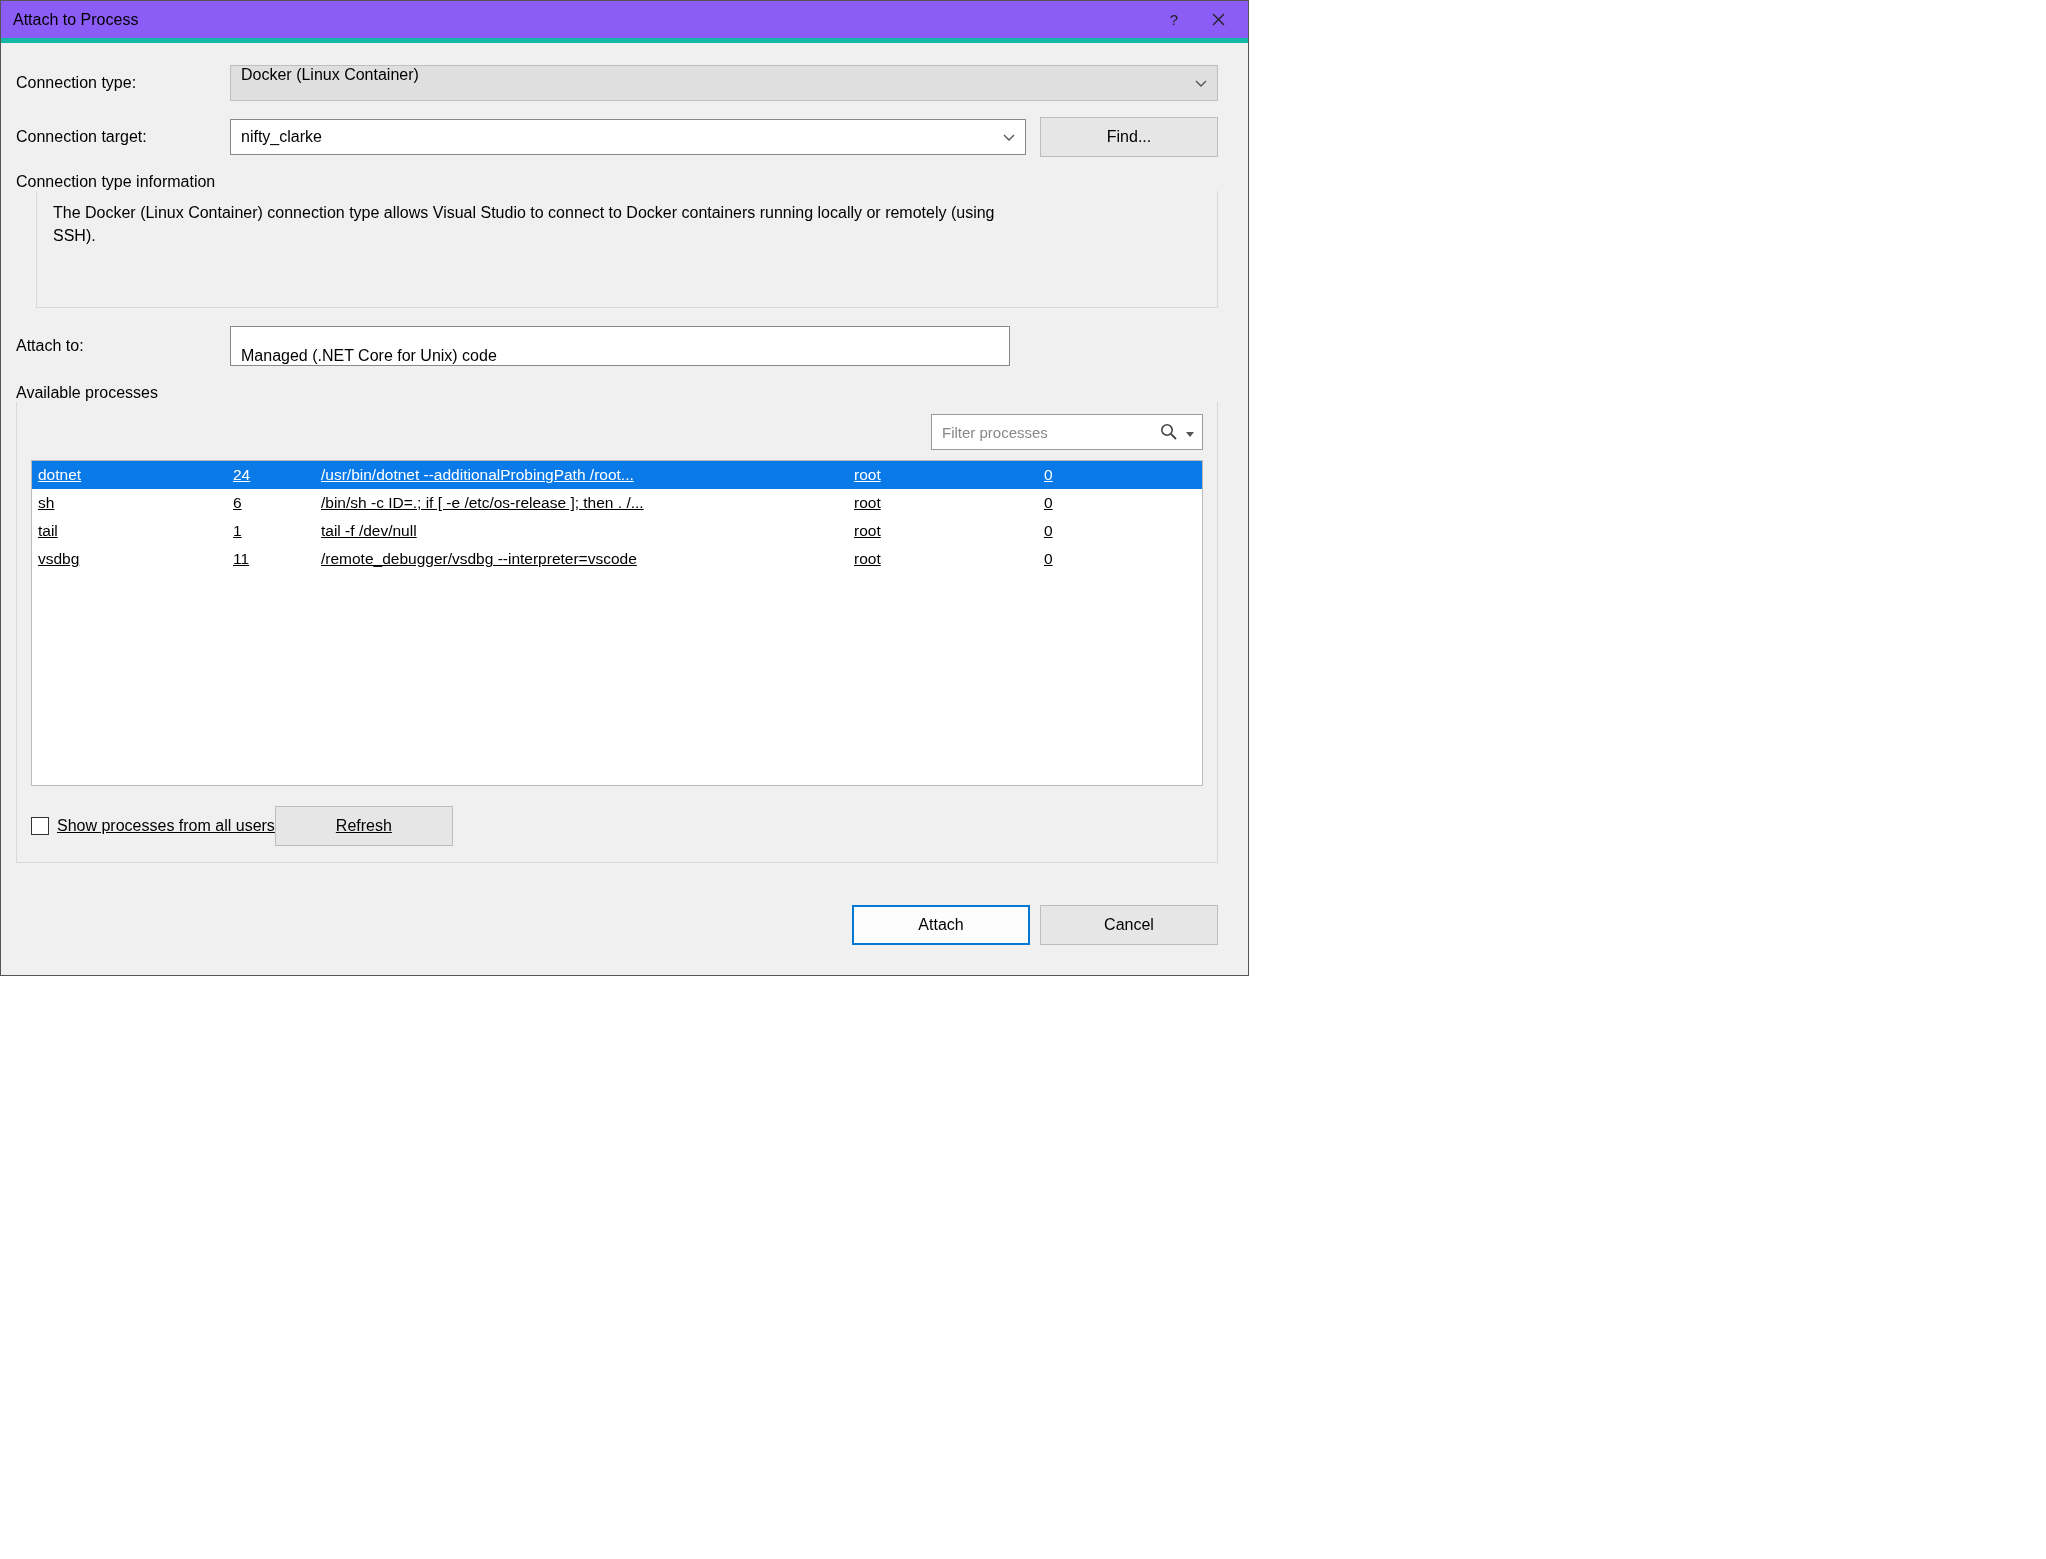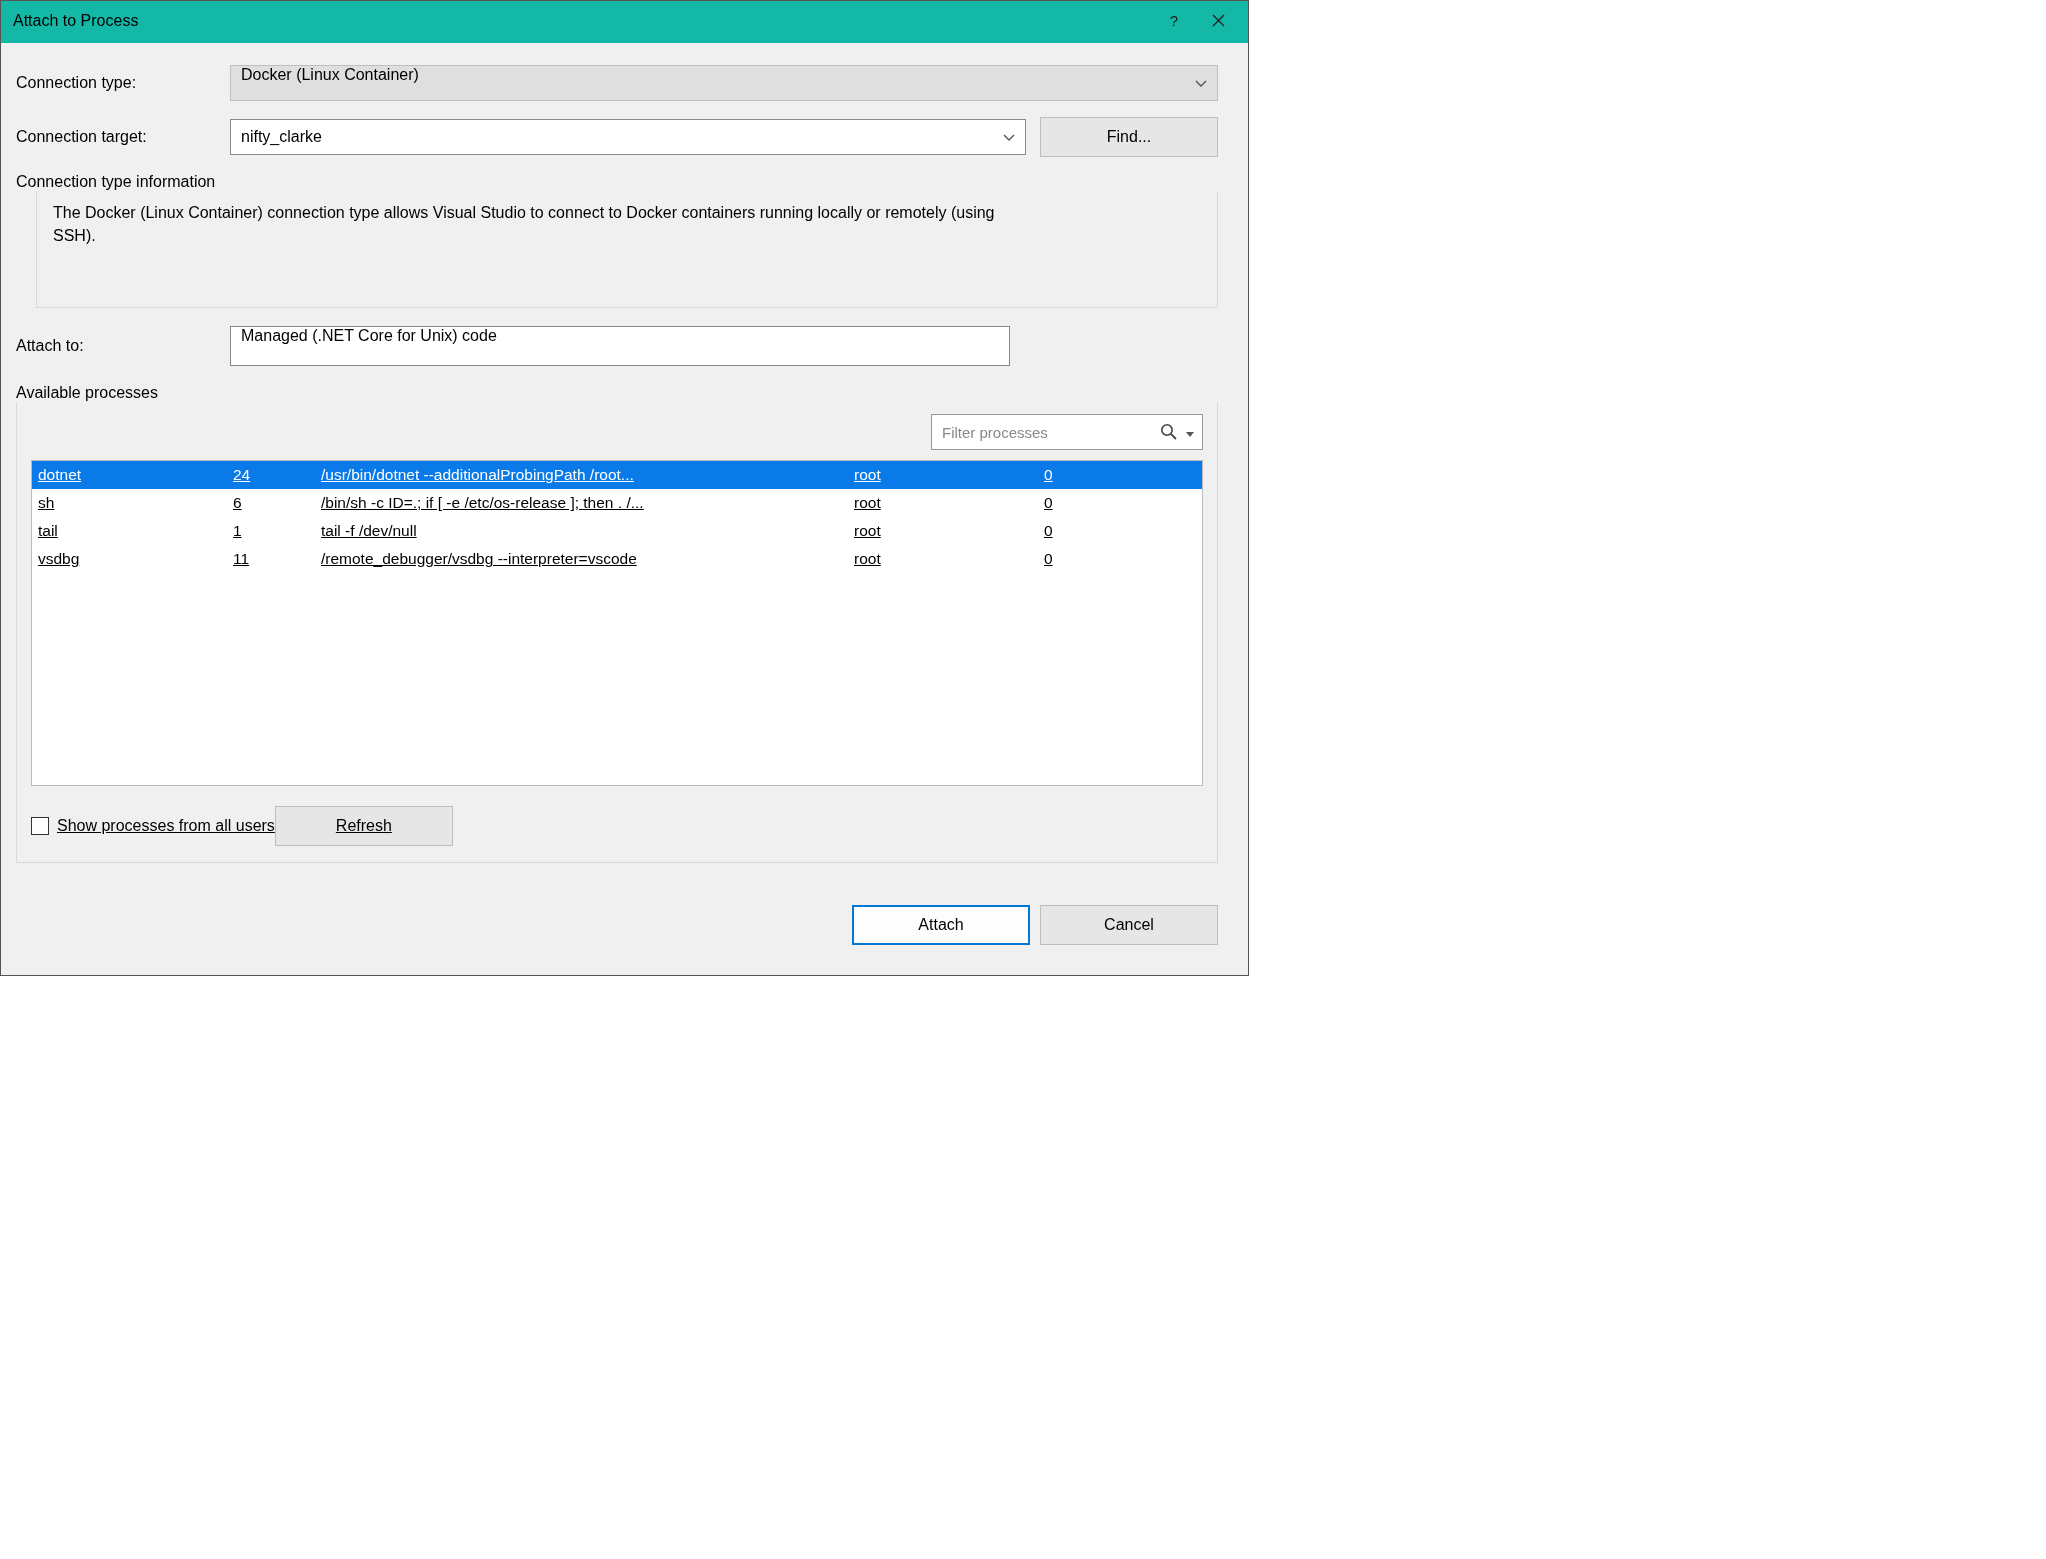--- a/index.html
+++ b/index.html
@@ -12,22 +12,22 @@
   }
   .window {
     width: 1249px;
     border: 1px solid #555;
   }
   .titlebar {
     display: flex;
     align-items: center;
     height: 42px;
     padding: 0 8px 0 12px;
-    background: #14b8a6;
-    border-bottom: 3px solid #14b8a6;
+    background: #8b5cf6;
+    border-bottom: 5px solid #14b8a6;
   }
   .titlebar-title { flex: 1; font-size: 16px; }
   .titlebar-btn {
     width: 44px; height: 42px;
     display: flex; align-items: center; justify-content: center;
     font-size: 15px; color: #222;
   }
   .body {
     background: #f0f0f0;
     padding: 22px 30px 30px 15px;
@@ -100,21 +100,21 @@
     line-height: 1.45;
     margin-bottom: 18px;
   }
   .attach-box {
     flex: 1;
     max-width: 780px;
     height: 40px;
     background: #fff;
     border: 1px solid #888;
     display: flex;
-    align-items: flex-start;
+    align-items: flex-end;
     padding: 0 10px;
     font-size: 16px;
   }
   .proc-panel {
     border: 1px solid #d8d8d8;
     border-top: none;
     padding: 12px 14px 16px 14px;
   }
   .filter-row {
     display: flex;

